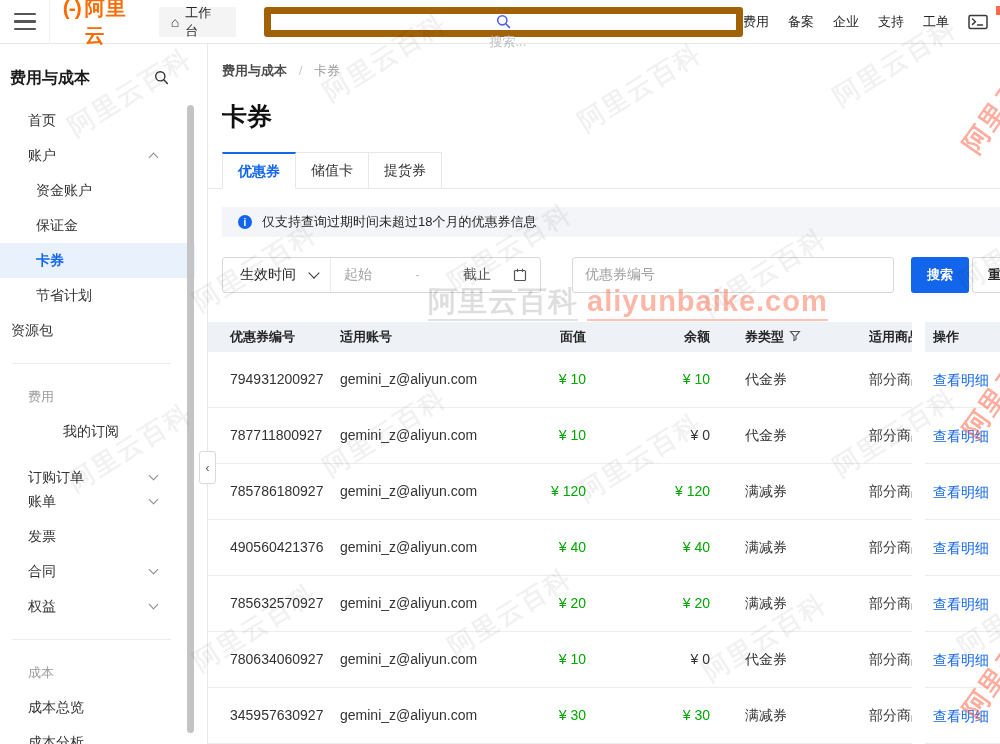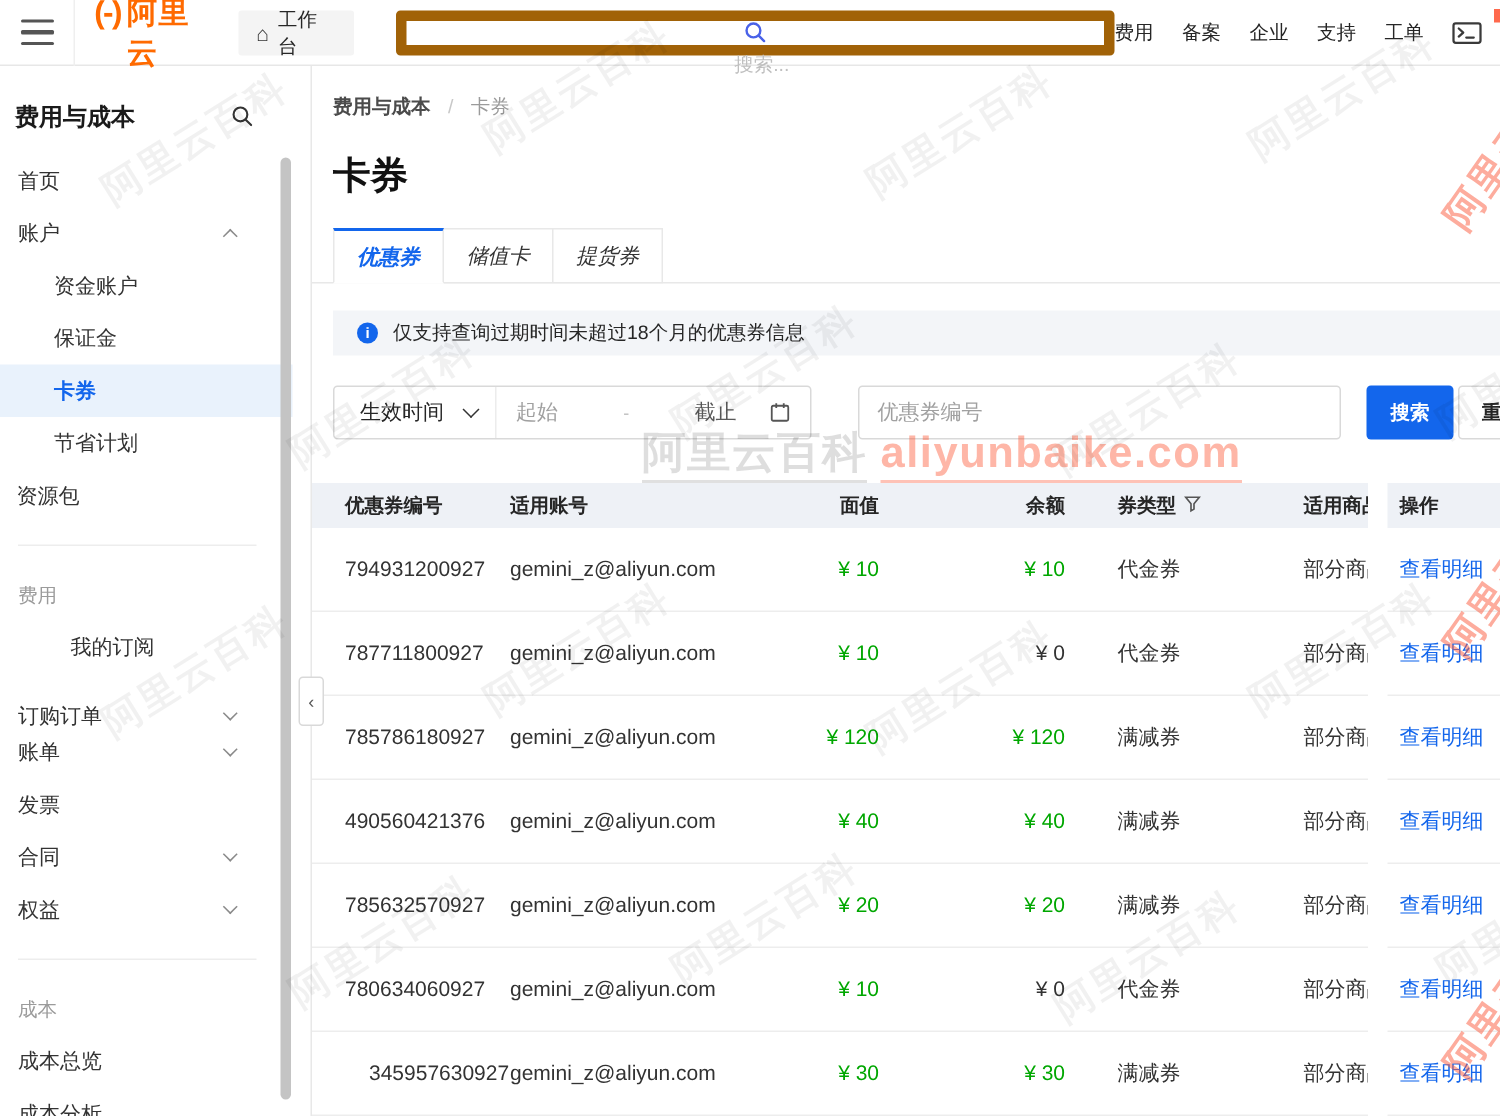--- a/index.html
+++ b/index.html
@@ -25,21 +25,21 @@
   .topnav { margin-left:auto; display:flex; align-items:center; gap:19px; padding-right:12px; }
   .topnav .nav-item { font-size:13px; color:#262626; cursor:pointer; white-space:nowrap; }
   .red-sliver { position:absolute; right:0; top:6px; width:4px; height:9px; background:#ff4f2e; opacity:.85; }
 
   
   .sidebar { position:absolute; left:0; top:44px; width:208px; bottom:0; background:#fff;
     border-right:1px solid #e8e8e8; z-index:10; }
   .side-title { position:absolute; left:10px; top:24px; right:30px; font-size:16px; font-weight:700; color:#1a1a1a; }
   .side-search { position:absolute; right:38px; top:26px; }
   .s-item { position:absolute; left:0; right:12px; height:35px; line-height:35px; font-size:14px;
-    color:#333; padding-left:12px; cursor:pointer; white-space:nowrap; }
+    color:#333; padding-left:28px; cursor:pointer; white-space:nowrap; }
   .s-item.sub { padding-left:36px; }
   .s-item.label { color:#9b9b9b; font-size:13px; cursor:default; }
   .s-item.sel { background:#e9f2fc; color:#1366ec; font-weight:600; right:12px; }
   .s-divider { position:absolute; left:12px; right:36px; height:1px; background:#ededed; }
   .chev { position:absolute; right:38px; top:15px; width:7px; height:7px;
     border-left:1.5px solid #8a8a8a; border-bottom:1.5px solid #8a8a8a; }
   .chev.down { transform:rotate(-45deg); top:12px; }
   .chev.up { transform:rotate(135deg); top:16px; }
   .side-scrollbar { position:absolute; right:13px; top:61px; width:7px; height:628px;
     background:#c4c4c4; border-radius:4px; }
@@ -52,21 +52,21 @@
   
   .content { position:absolute; left:208px; top:44px; right:0; bottom:0; background:#fff; overflow:hidden; }
   .breadcrumb { position:absolute; left:14px; top:18px; font-size:13px; }
   .breadcrumb .parent { color:#4b4b4b; font-weight:600; cursor:pointer; }
   .breadcrumb .sep { color:#c8c8c8; margin:0 8px; }
   .breadcrumb .current { color:#9b9b9b; }
   .page-title { position:absolute; left:14px; top:56px; font-size:25px; font-weight:700; color:#111; }
   .tabbar { position:absolute; left:0; right:0; top:108px; height:37px; padding-left:14px;
     border-bottom:1px solid #e8e8e8; display:flex; }
   .tab { height:37px; line-height:34px; padding:0 15px; font-size:14px; color:#333; background:#fff;
-    border:1px solid #e8e8e8; margin-right:-1px; cursor:pointer; position:relative;font-style:italic; }
+    border:1px solid #e8e8e8; margin-right:-1px; cursor:pointer; position:relative; }
   .tab.active { color:#1366ec; font-weight:600; border-top:2px solid #1366ec; border-bottom:1px solid #fff; z-index:2; }
   .banner { position:absolute; left:14px; right:0; top:163px; height:30px; background:#f3f5f8;
     display:flex; align-items:center; padding-left:16px; }
   .info-icon { width:14px; height:14px; border-radius:50%; background:#1366ec; color:#fff; font-size:10px;
     font-weight:700; display:flex; align-items:center; justify-content:center; font-style:normal; }
   .banner .txt { margin-left:10px; font-size:13px; color:#262626; }
 
   
   .filters { position:absolute; left:14px; right:0; top:213px; height:36px; }
   .date-group { position:absolute; left:0; top:0; width:319px; height:36px; border:1px solid #d9d9d9;
@@ -298,21 +298,21 @@
           </div>
           <div class="t-row">
             <div class="cell" style="left: 22px; width: 115px;">780634060927</div>
             <div class="cell" style="left: 132px; width: 170px;">gemini_z@aliyun.com</div>
             <div class="cell r green" style="left: 290px; width: 88px;">¥ 10</div>
             <div class="cell r" style="left: 414px; width: 88px;">¥ 0</div>
             <div class="cell" style="left: 537px; width: 95px;">代金券</div>
             <div class="cell" style="left: 661px; width: 120px;">部分商品</div>
           </div>
           <div class="t-row">
-            <div class="cell" style="left: 22px; width: 115px; margin-left: 16px;">345957630927</div>
+            <div class="cell" style="left: 22px; width: 115px;">345957630927</div>
             <div class="cell" style="left: 132px; width: 170px;">gemini_z@aliyun.com</div>
             <div class="cell r green" style="left: 290px; width: 88px;">¥ 30</div>
             <div class="cell r green" style="left: 414px; width: 88px;">¥ 30</div>
             <div class="cell" style="left: 537px; width: 95px;">满减券</div>
             <div class="cell" style="left: 661px; width: 120px;">部分商品</div>
           </div>
         </div>
     </div>
 
     <div class="pinned">

